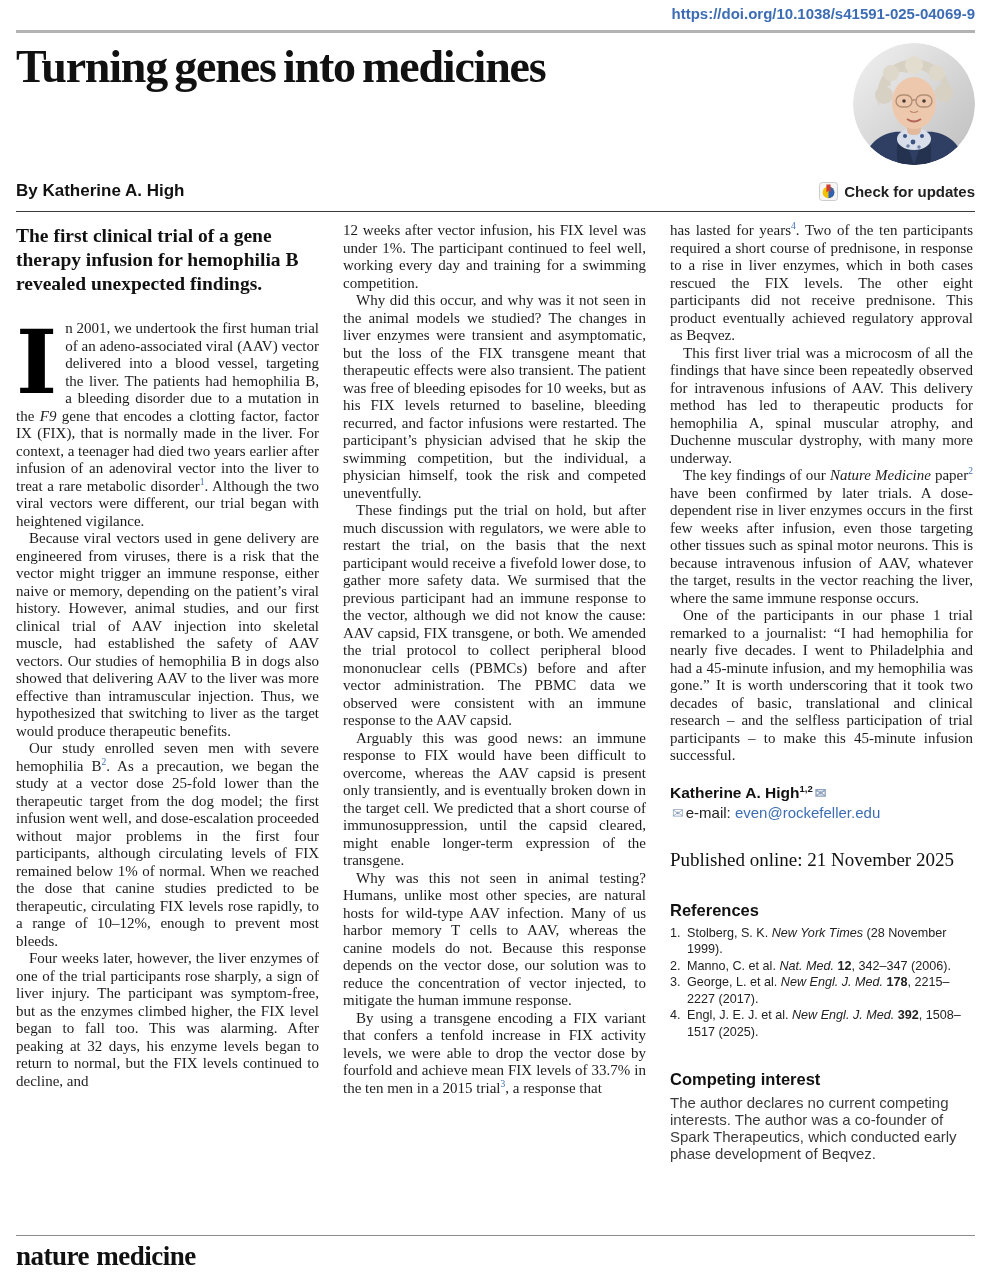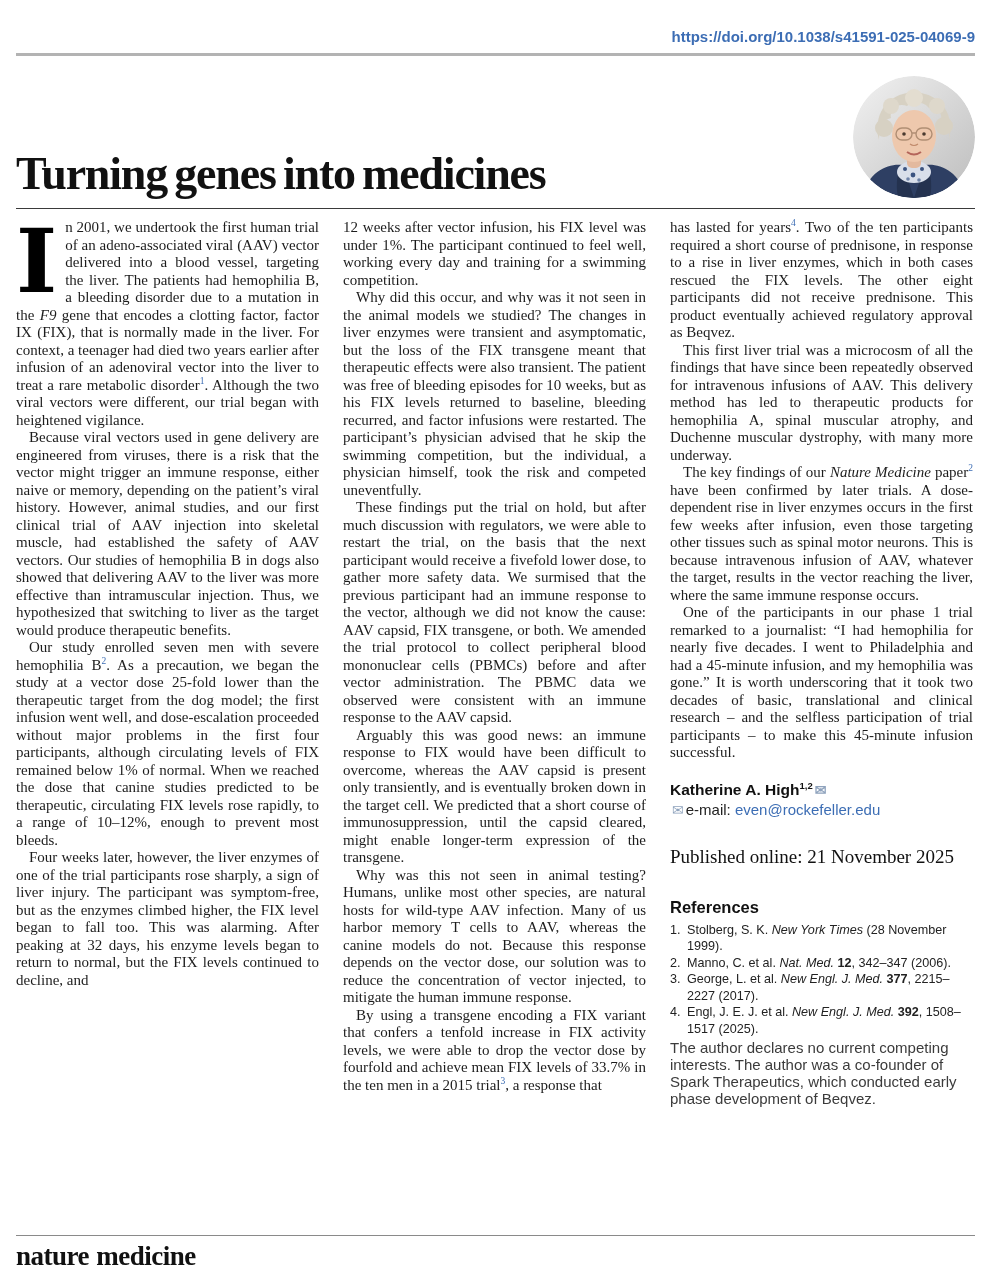--- a/index.html
+++ b/index.html
@@ -1,23 +1,23 @@
 <!DOCTYPE html>
 <html><head>
 <meta charset="utf-8">
 <style>
   html,body{margin:0;padding:0;background:#fff;}
   #page{position:relative;width:991px;height:1280px;background:#fff;overflow:hidden;
         font-family:"Liberation Sans",sans-serif;color:#1c1c1c;box-sizing:border-box;
         padding:0 16px;}
   
-  .doi-row{text-align:right;padding-top:28px;}
+  .doi-row{text-align:right;padding-top:5px;}
   .doi-link{font-size:15px;font-weight:bold;color:#3c6db4;text-decoration:none;letter-spacing:0;}
   .rule-gray{height:3px;background:#b3b3b3;margin-top:7px;}
-  .title-row{display:flex;justify-content:space-between;align-items:flex-end;height:142px;}
+  .title-row{display:flex;justify-content:space-between;align-items:flex-start;height:142px;}
   h1.title{font-family:"Liberation Serif",serif;font-weight:bold;font-size:46px;line-height:1.05;
            margin:10px 0 0 0;letter-spacing:-1.2px;word-spacing:-3px;color:#111;}
   .avatar{width:122px;height:122px;margin-top:10px;border-radius:50%;overflow:hidden;flex:0 0 auto;}
   .byline-row{display:flex;justify-content:space-between;align-items:center;margin-top:6px;}
   .byline{font-size:17px;font-weight:bold;color:#111;}
   .check{display:flex;align-items:center;gap:6px;font-size:15px;font-weight:bold;color:#222;cursor:pointer;}
   .rule-dark{height:1px;background:#3a3a3a;margin-top:10px;}
   
   .main{display:flex;gap:24px;margin-top:10px;height:1006px;overflow:hidden;}
   .col{width:303px;flex:0 0 303px;overflow:hidden;}
@@ -102,24 +102,37 @@
 
           <circle cx="51" cy="58" r="1.8" fill="#4a3a30"></circle>
             <circle cx="71" cy="58" r="1.8" fill="#4a3a30"></circle>
           <path d="M57,68 Q61,71 65,68" fill="none" stroke="#c08a6b" stroke-width="1.2"></path>
           <path d="M54,76 Q61,81 68,76" fill="none" stroke="#b4655a" stroke-width="2"></path>
         </g>
       </svg>
     </div>
   </div>
 
+  <div class="byline-row">
+    <div class="byline">By Katherine A. High</div>
+    <div class="check">
+      <svg width="19" height="19" viewBox="0 0 20 20">
+        <rect x="0.5" y="0.5" width="19" height="19" rx="3" fill="#f6f6f6" stroke="#c9c9c9"></rect>
+        <circle cx="10" cy="11" r="6.2" fill="#f3c300"></circle>
+        <path d="M10 4.8 A6.2 6.2 0 0 1 10 17.2 Z" fill="#2d62b7"></path>
+        <path d="M7.8 2.6 h4.4 v8.4 l-2.2 -2 l-2.2 2 z" fill="#cf3d32"></path>
+      </svg>
+      <span>Check for updates</span>
+    </div>
+  </div>
   <div class="rule-dark"></div>
 
   <div class="main">
     <div class="col">
+      <div class="standfirst">The first clinical trial of a gene therapy infusion for hemophilia B revealed unexpected findings.</div>
       <div>
           <p class="body-p"><span class="dropcap">I</span><span>n 2001, we undertook the first human trial of an adeno-associated viral (AAV) vector delivered into a blood vessel, targeting the liver. The patients had hemophilia B, a bleeding disorder due to a mutation in the </span><i>F9</i><span> gene that encodes a clotting factor, factor IX (FIX), that is normally made in the liver. For context, a teenager had died two years earlier after infusion of an adenoviral vector into the liver to treat a rare metabolic disorder</span><sup class="supref">1</sup><span>. Although the two viral vectors were different, our trial began with heightened vigilance.</span></p>
           <p class="body-p indent"><span>Because viral vectors used in gene delivery are engineered from viruses, there is a risk that the vector might trigger an immune response, either naive or memory, depending on the patient’s viral history. However, animal studies, and our first clinical trial of AAV injection into skeletal muscle, had established the safety of AAV vectors. Our studies of hemophilia B in dogs also showed that delivering AAV to the liver was more effective than intramuscular injection. Thus, we hypothesized that switching to liver as the target would produce therapeutic benefits.</span></p>
           <p class="body-p indent"><span>Our study enrolled seven men with severe hemophilia B</span><sup class="supref">2</sup><span>. As a precaution, we began the study at a vector dose 25-fold lower than the therapeutic target from the dog model; the first infusion went well, and dose-escalation proceeded without major problems in the first four participants, although circulating levels of FIX remained below 1% of normal. When we reached the dose that canine studies predicted to be therapeutic, circulating FIX levels rose rapidly, to a range of 10–12%, enough to prevent most bleeds.</span></p>
           <p class="body-p indent"><span>Four weeks later, however, the liver enzymes of one of the trial participants rose sharply, a sign of liver injury. The participant was symptom-free, but as the enzymes climbed higher, the FIX level began to fall too. This was alarming. After peaking at 32 days, his enzyme levels began to return to normal, but the FIX levels continued to decline, and</span></p>
         </div>
     </div>
     <div class="col">
       <div>
           <p class="body-p"><span>12 weeks after vector infusion, his FIX level was under 1%. The participant continued to feel well, working every day and training for a swimming competition.</span></p>
@@ -154,28 +167,29 @@
           <li>
             <span class="ref-num">1.</span>
             <span><span>Stolberg, S. K. </span><i>New York Times</i><span> (28 November 1999).</span></span>
           </li>
           <li>
             <span class="ref-num">2.</span>
             <span><span>Manno, C. et al. </span><i>Nat. Med.</i><span> </span><b>12</b><span>, 342–347 (2006).</span></span>
           </li>
           <li>
             <span class="ref-num">3.</span>
-            <span><span>George, L. et al. </span><i>New Engl. J. Med.</i><span> </span><b>377</b><span>, 2215–2227 (2017).</span></span>
+            <span><span>George, L. et al. </span><i>New Engl. J. Med.</i><span> </span><b>178</b><span>, 2215–2227 (2017).</span></span>
           </li>
           <li>
             <span class="ref-num">4.</span>
             <span><span>Engl, J. E. J. et al. </span><i>New Engl. J. Med.</i><span> </span><b>392</b><span>, 1508–1517 (2025).</span></span>
           </li>
         </ul>
 
+      <div class="sec-head">Competing interest</div>
       <div class="competing-text">The author declares no current competing interests. The author was a co-founder of Spark Therapeutics, which conducted early phase development of Beqvez.</div>
     </div>
   </div>
 
   <div class="footer">
     <div class="footer-rule"></div>
     <div class="logo">nature medicine</div>
   </div>
 
 </div>

